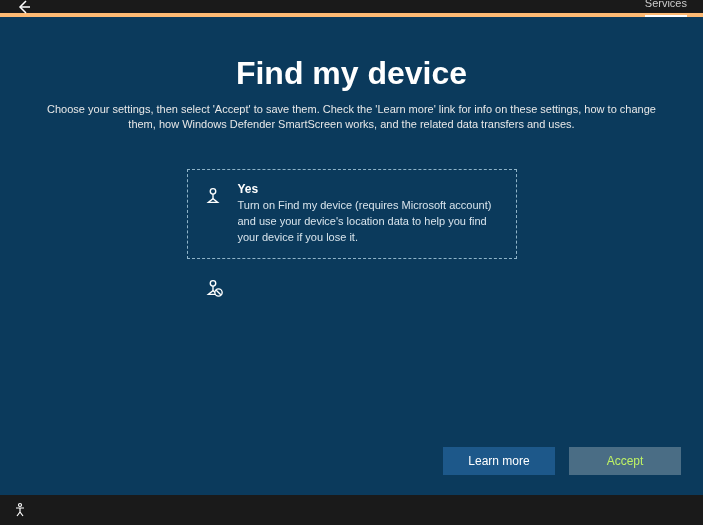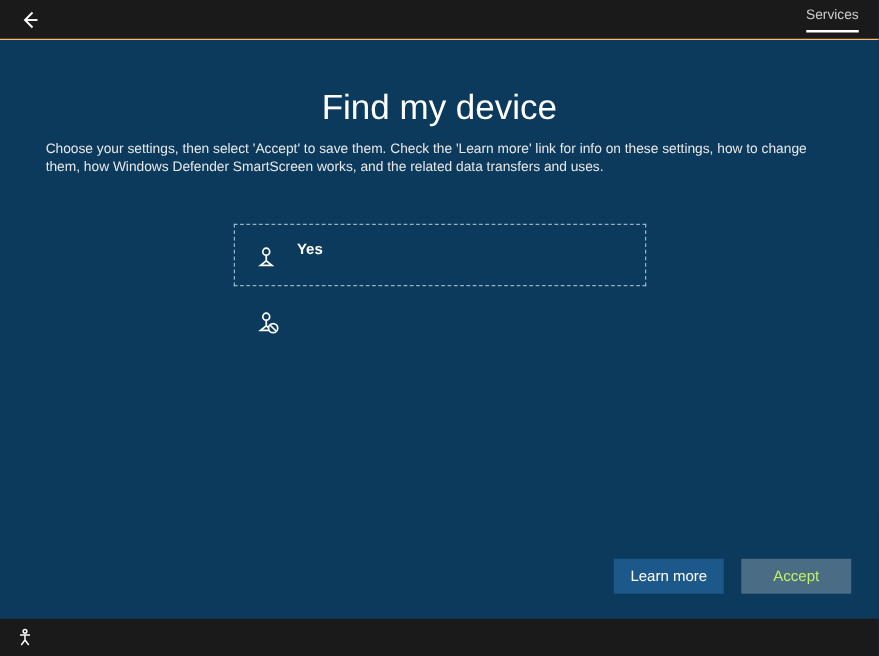--- a/index.html
+++ b/index.html
@@ -6,27 +6,27 @@
     body {
       width: 703px;
       height: 525px;
       background: #0b3a5c;
       font-family: "Segoe UI", sans-serif;
       color: #ffffff;
       overflow: hidden;
       position: relative;
     }
     .header {
-      height: 32px;
+      height: 17px;
       background: #1a1a1a;
       display: flex;
       align-items: center;
       justify-content: space-between;
       padding: 0 16px;
-      border-bottom: 1px solid #fdba74;
+      border-bottom: 4px solid #fdba74;
     }
     .back-arrow {
       width: 16px;
       height: 16px;
       cursor: pointer;
     }
     .header-right {
       display: flex;
       align-items: center;
       gap: 16px;
@@ -38,27 +38,27 @@
       border-bottom: 2px solid #fff;
     }
     .content {
       height: 443px;
       display: flex;
       flex-direction: column;
       align-items: center;
       padding-top: 38px;
     }
     .title {
-      font-size: 28px;
-      font-weight: 400;
+      font-size: 32px;
+      font-weight: 700;
       margin-bottom: 10px;
     }
     .subtitle {
       font-size: 11px;
-      text-align: left;
+      text-align: center;
       max-width: 630px;
       line-height: 1.4;
       color: #e8e8e8;
       margin-bottom: 36px;
     }
     .options {
       width: 330px;
     }
     .option {
       display: flex;
@@ -91,21 +91,21 @@
       color: #d8e4ec;
     }
     .button-row {
       position: absolute;
       bottom: 50px;
       right: 22px;
       display: flex;
       gap: 14px;
     }
     .btn {
-      width: 88px;
+      width: 112px;
       height: 28px;
       font-size: 12px;
       border: none;
       cursor: pointer;
       font-family: inherit;
     }
     .btn-primary {
       background: #1d588a;
       color: #fff;
     }
@@ -154,20 +154,21 @@
     <div class="option selected">
       <div class="option-icon">
         <svg viewBox="0 0 24 24" fill="none" stroke="#fff" stroke-width="1.5">
           <circle cx="12" cy="8" r="3"></circle>
           <path d="M12 11 L12 16"></path>
           <path d="M7 20 L17 20 L12 16 Z"></path>
         </svg>
       </div>
       <div class="option-text">
         <div class="option-title">Yes</div>
+        <div class="option-desc">Turn on Find my device (requires Microsoft account) and use your device's location data to help you find your device if you lose it.</div>
       </div>
     </div>
 
     <div class="option">
       <div class="option-icon">
         <svg viewBox="0 0 24 24" fill="none" stroke="#fff" stroke-width="1.5">
           <circle cx="12" cy="8" r="3"></circle>
           <path d="M12 11 L12 16"></path>
           <path d="M7 20 L17 20 L12 16 Z"></path>
           <circle cx="18" cy="18" r="4" fill="#0b3a5c"></circle>

